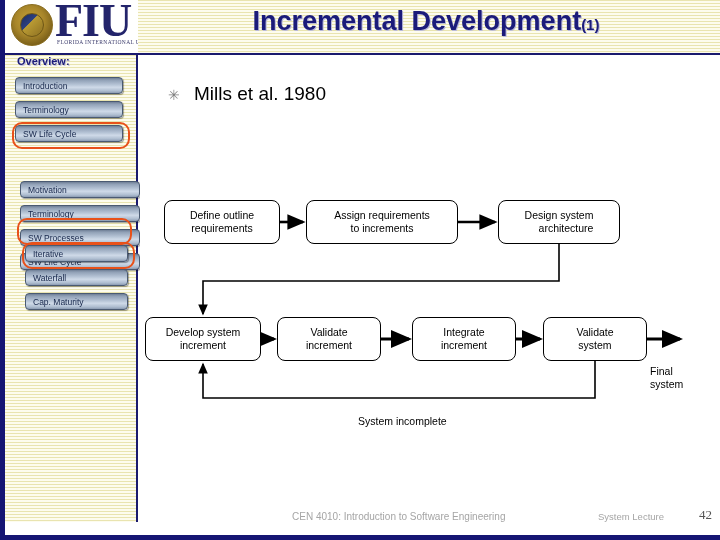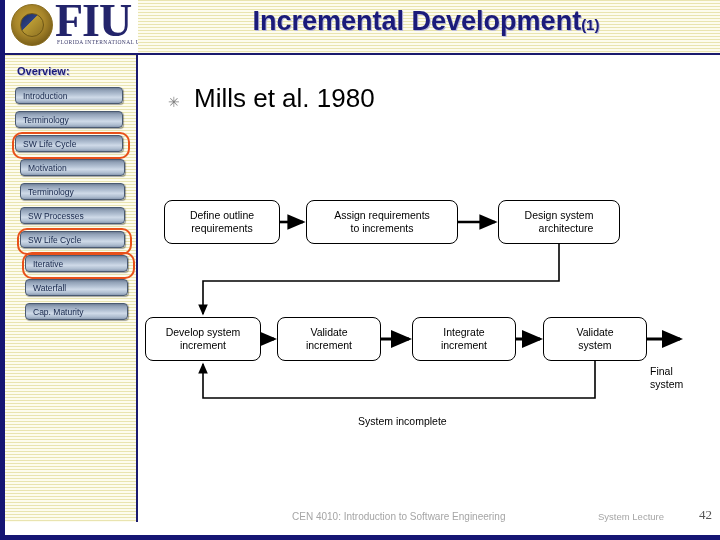--- a/index.html
+++ b/index.html
@@ -106,21 +106,21 @@
   }
 
   
   #sidebar {
     position: absolute;
     left: 0; top: 55px;
     width: 133px;
     bottom: 13px;
     border-right: 2px solid #1a1a6e;
     box-sizing: border-box;
-    padding-top: 10px;
+    padding-top: 0;
   }
   #overview-label {
     margin-left: 12px;
     font-size: 11px;
     font-weight: 700;
     color: #1b1b7a;
     text-shadow: 1px 1px 0 #c7c7dd;
     margin-bottom: 7px;
   }
   .nav-wrap {
@@ -143,21 +143,21 @@
     cursor: pointer;
   }
   .nav-btn .lbl {
     font-size: 8.5px;
     color: #16264a;
     padding-left: 7px;
     white-space: nowrap;
   }
   
   .lvl0 { left: 10px; width: 108px; }
-  .lvl1 { left: 15px; width: 105px; }
+  .lvl1 { left: 15px; width: 120px; margin-top: 32px; }
   .lvl2 { left: 20px; width: 103px; }
 
   .nav-ring {
     position: absolute;
     border: 2.5px solid #e8511a;
     border-radius: 10px;
     pointer-events: none;
   }
   .ring0 { left: 7px; top: 0px; width: 114px; height: 23px; }
   .ring1 { left: 12px; top: 0px; width: 111px; height: 23px; }
@@ -176,21 +176,21 @@
     display: flex;
     align-items: baseline;
   }
   #bullet-glyph {
     font-size: 14px;
     color: #7f7f7f;
     line-height: 1;
     width: 26px;
   }
   #bullet-text {
-    font-size: 26px;
+    font-size: 19px;
     color: #000000;
     white-space: nowrap;
   }
 
   
   #diagram {
     position: absolute;
     left: 0; top: 0;
     width: 585px; height: 420px;
   }

